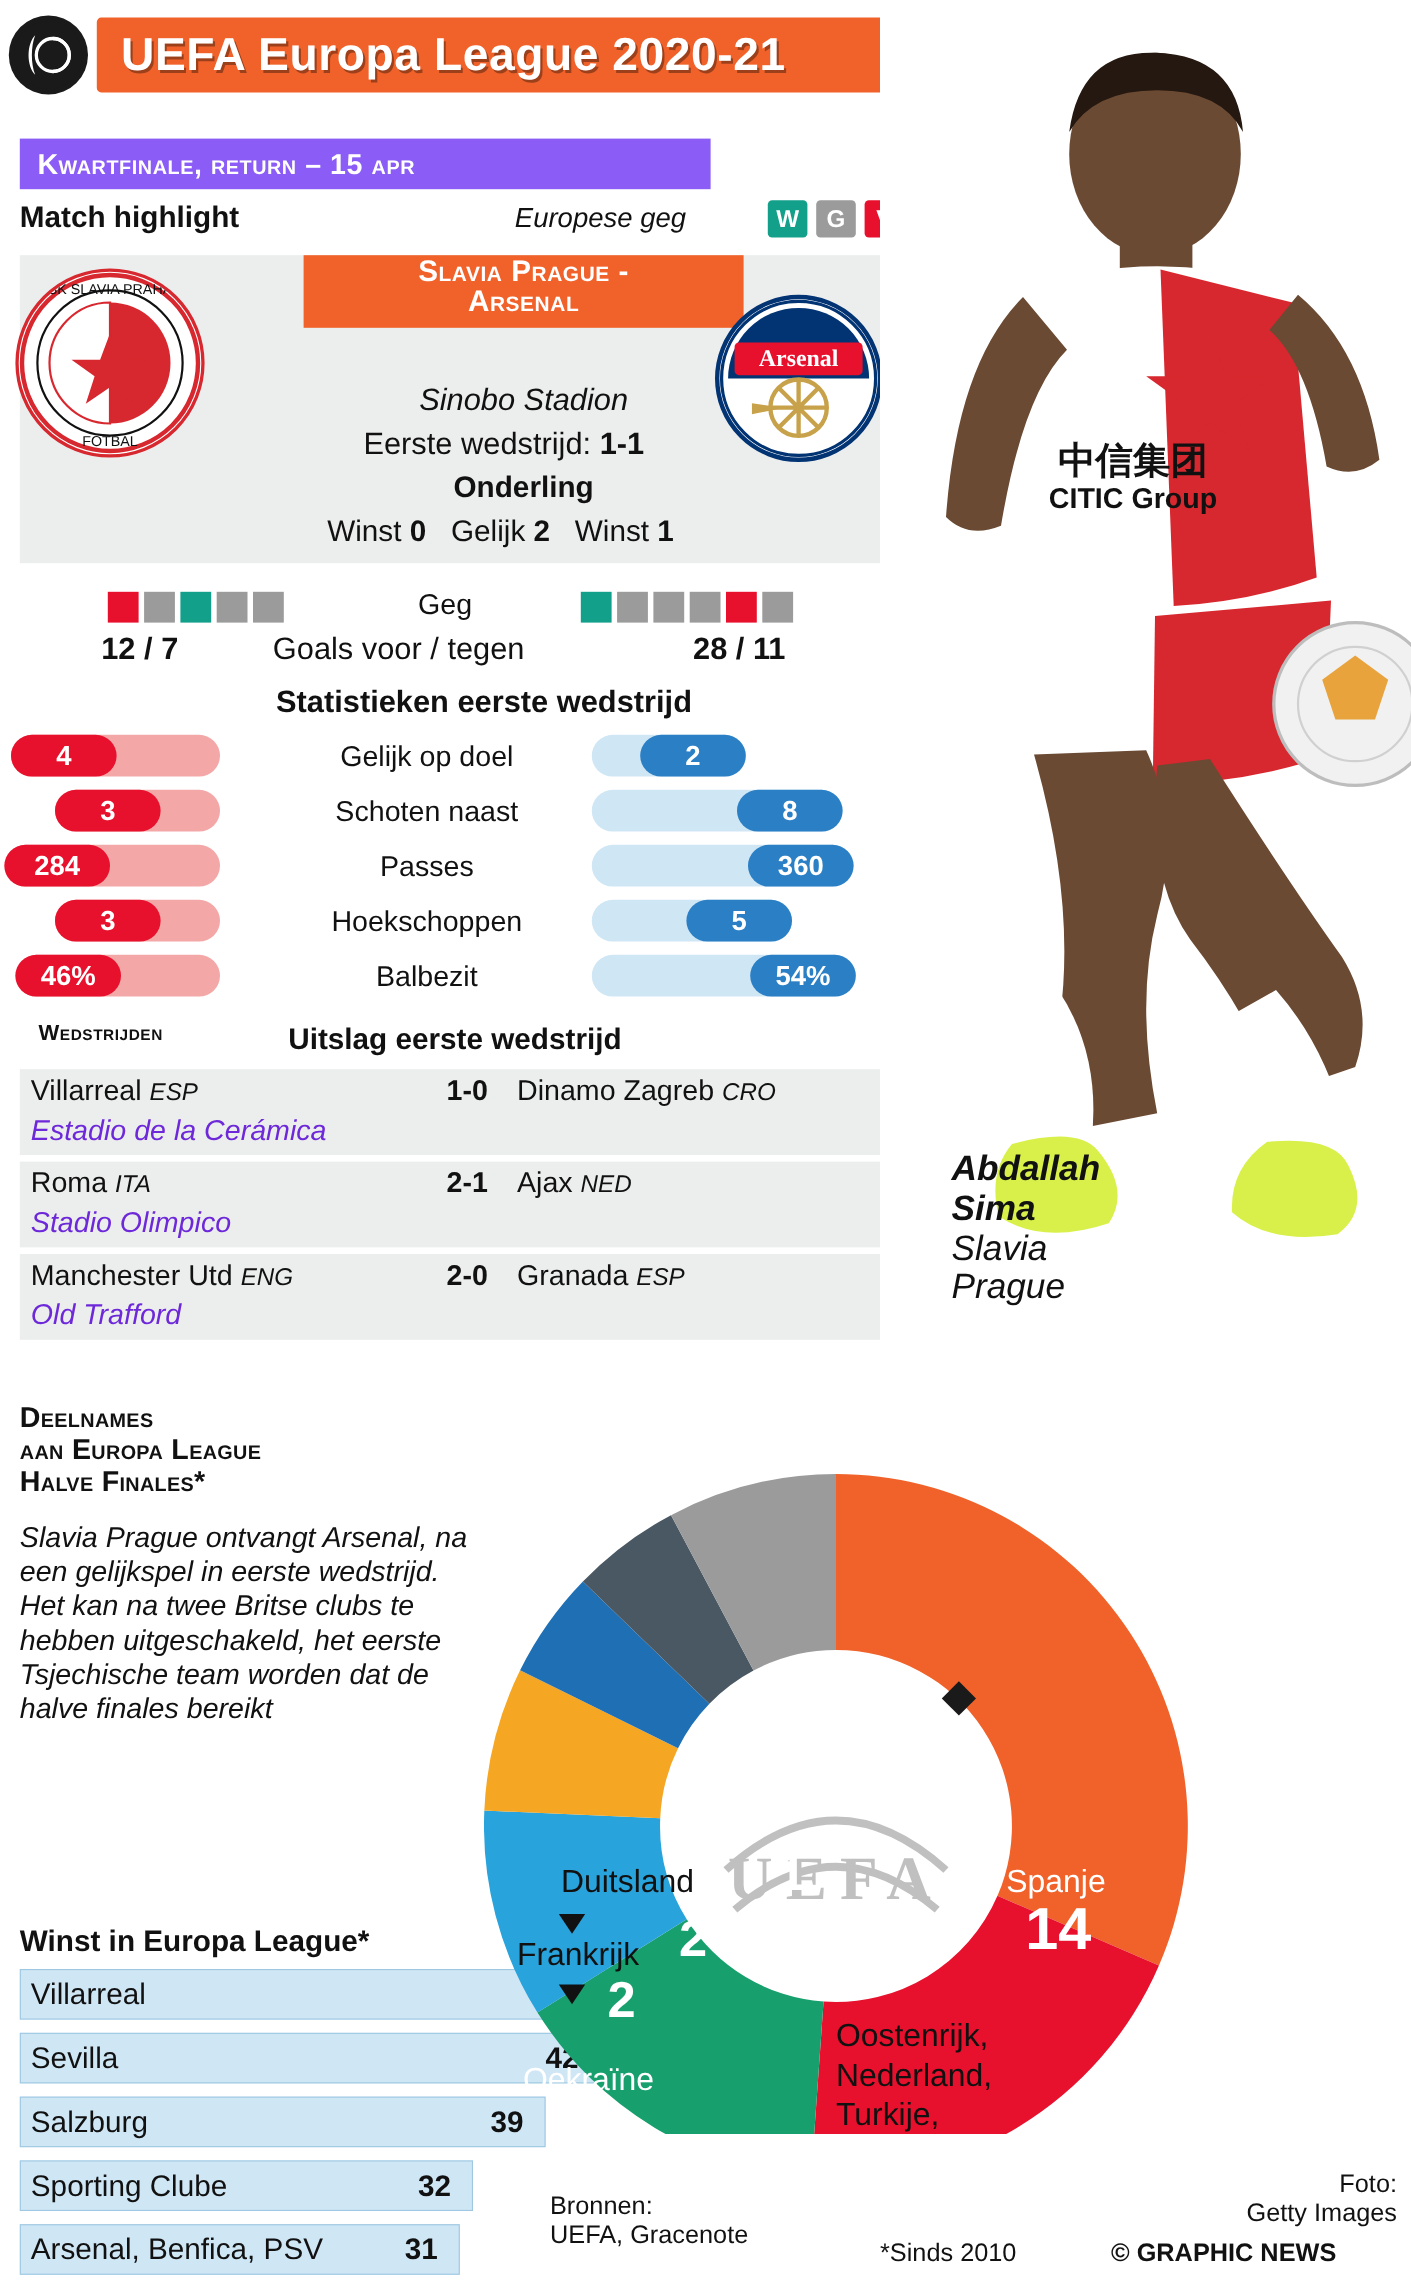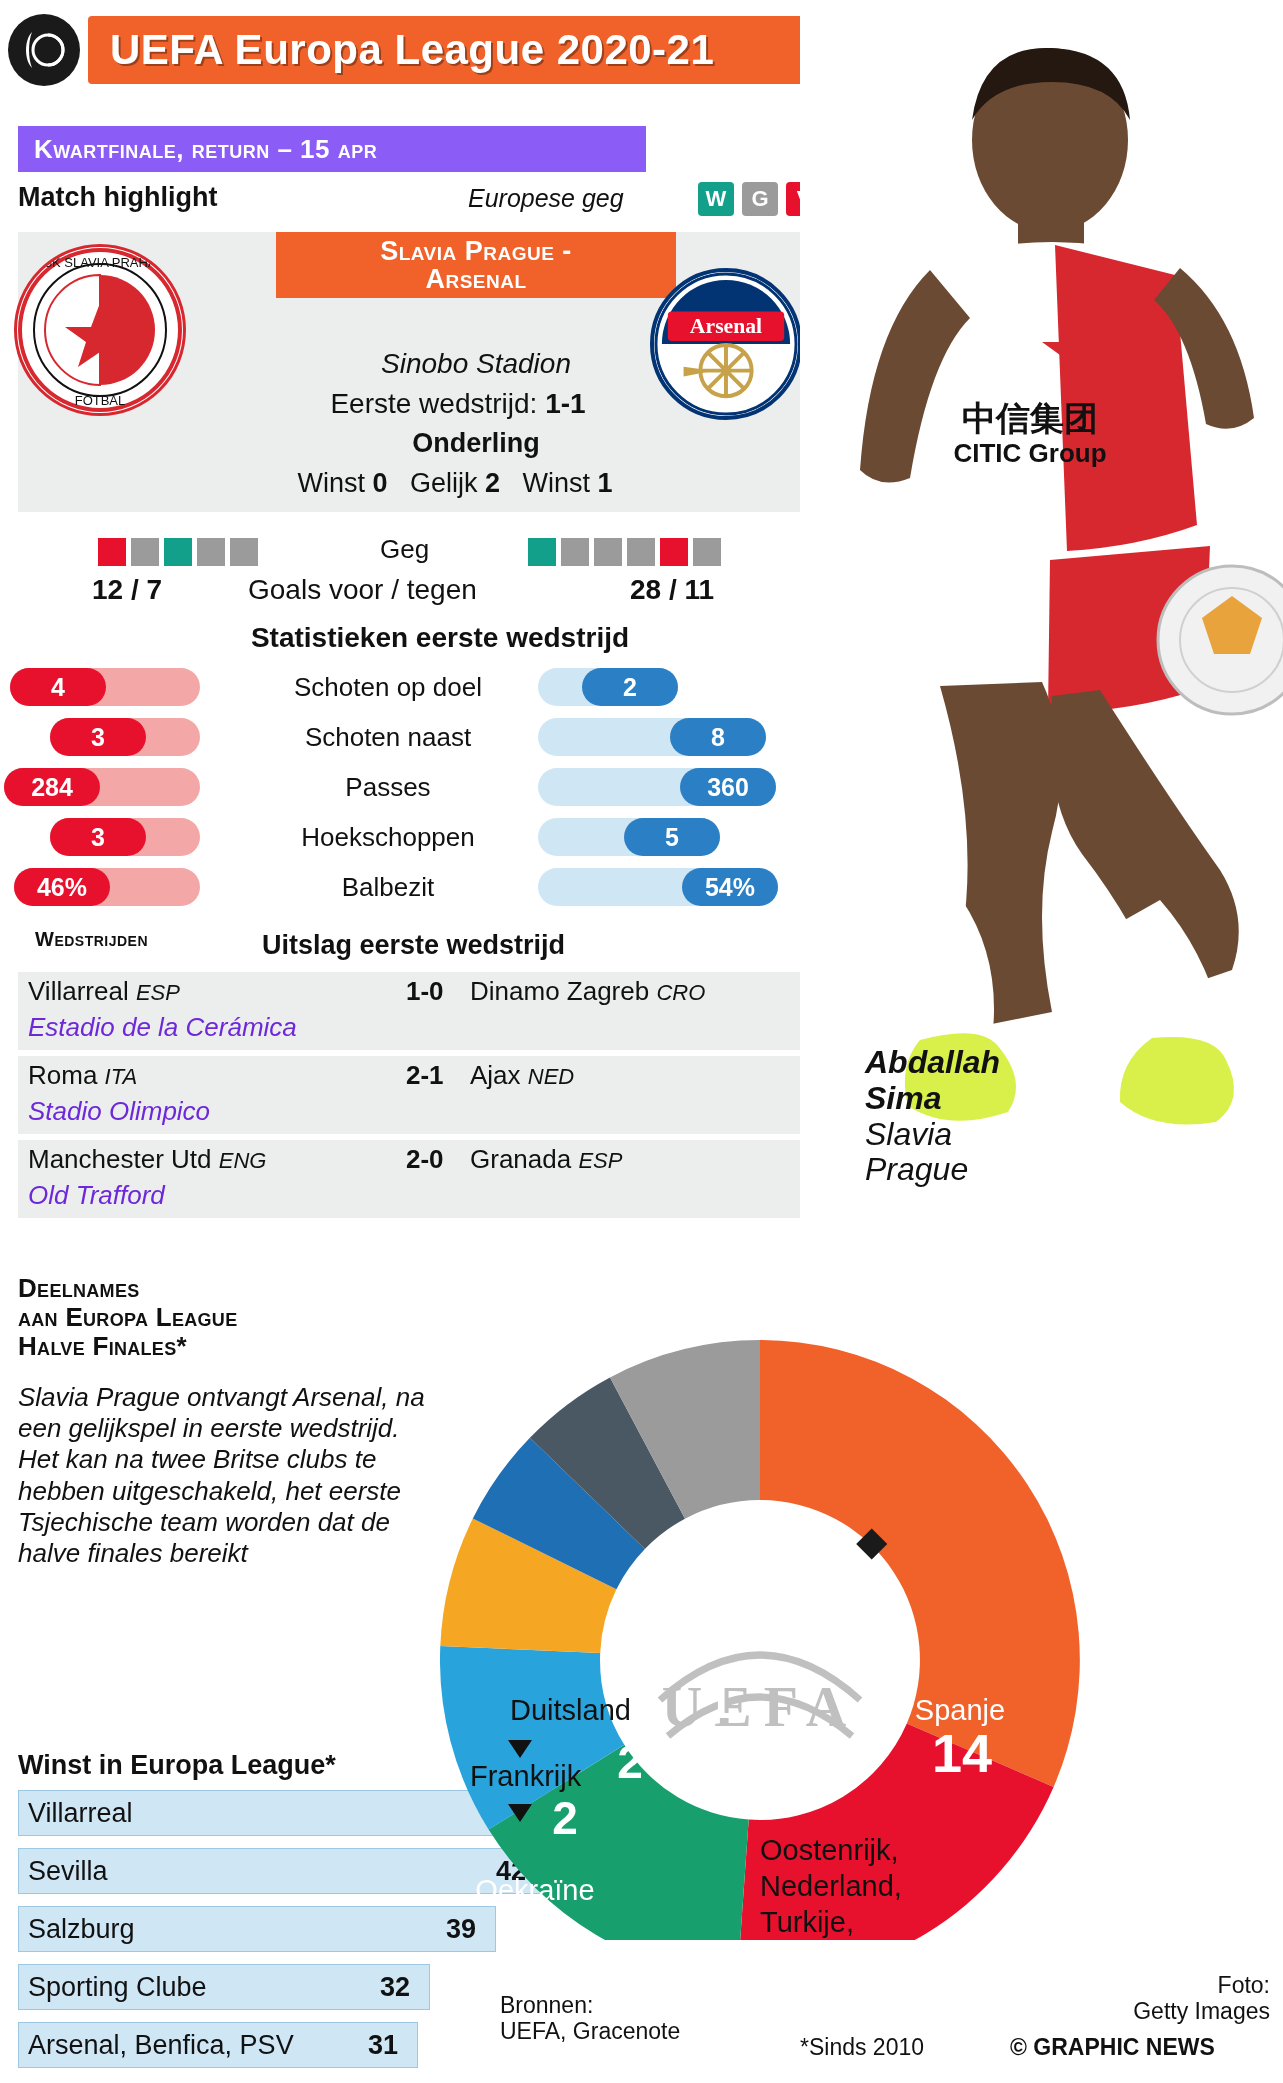--- a/index.html
+++ b/index.html
@@ -51,21 +51,21 @@
   .wgv .v { background:#e8112d; }
 
   
   .panel {
     position:absolute; left:18px; top:232px; width:800px; height:280px;
     background:#eceded;
   }
   .panel-orange {
     position:absolute; left:258px; top:0px; width:400px; height:66px;
     background:#f0622a; color:#fff; font-weight:bold; font-size:27px;
-    display:flex; flex-direction:column; align-items:center; justify-content:center;
+    display:flex; flex-direction:column; align-items:center; justify-content:flex-start;
     font-variant:small-caps; letter-spacing:0.5px; line-height:1.05;
   }
   .club-badge-left {
     position:absolute; left:14px; top:244px; width:172px; height:172px; border-radius:50%;
     background:#fff; border:3px solid #d7282f; display:flex; align-items:center; justify-content:center;
     overflow:hidden;
   }
   .club-badge-right {
     position:absolute; left:650px; top:268px; width:152px; height:152px; border-radius:50%;
     background:#fff; border:4px solid #023474; display:flex; align-items:center; justify-content:center;
@@ -264,21 +264,21 @@
   <div class="goals-left">12 / 7</div>
   <div class="goals-mid">Goals voor / tegen</div>
   <div class="goals-right">28 / 11</div>
 
   <div class="stats-title">Statistieken eerste wedstrijd</div>
 
   <div class="stat-row" style="top:668px;">
     <div class="bar-left" style="width:190px; right:558px;">
       <div class="pill">4</div>
     </div>
-    <div class="stat-name">Schoten op doel</div>
+    <div class="stat-name">Gelijk op doel</div>
     <div class="bar-right" style="width:140px;">
       <div class="pill">2</div>
     </div>
   </div>
 
   <div class="stat-row" style="top:718px;">
     <div class="bar-left" style="width:150px; right:558px;">
       <div class="pill">3</div>
     </div>
     <div class="stat-name">Schoten naast</div>

